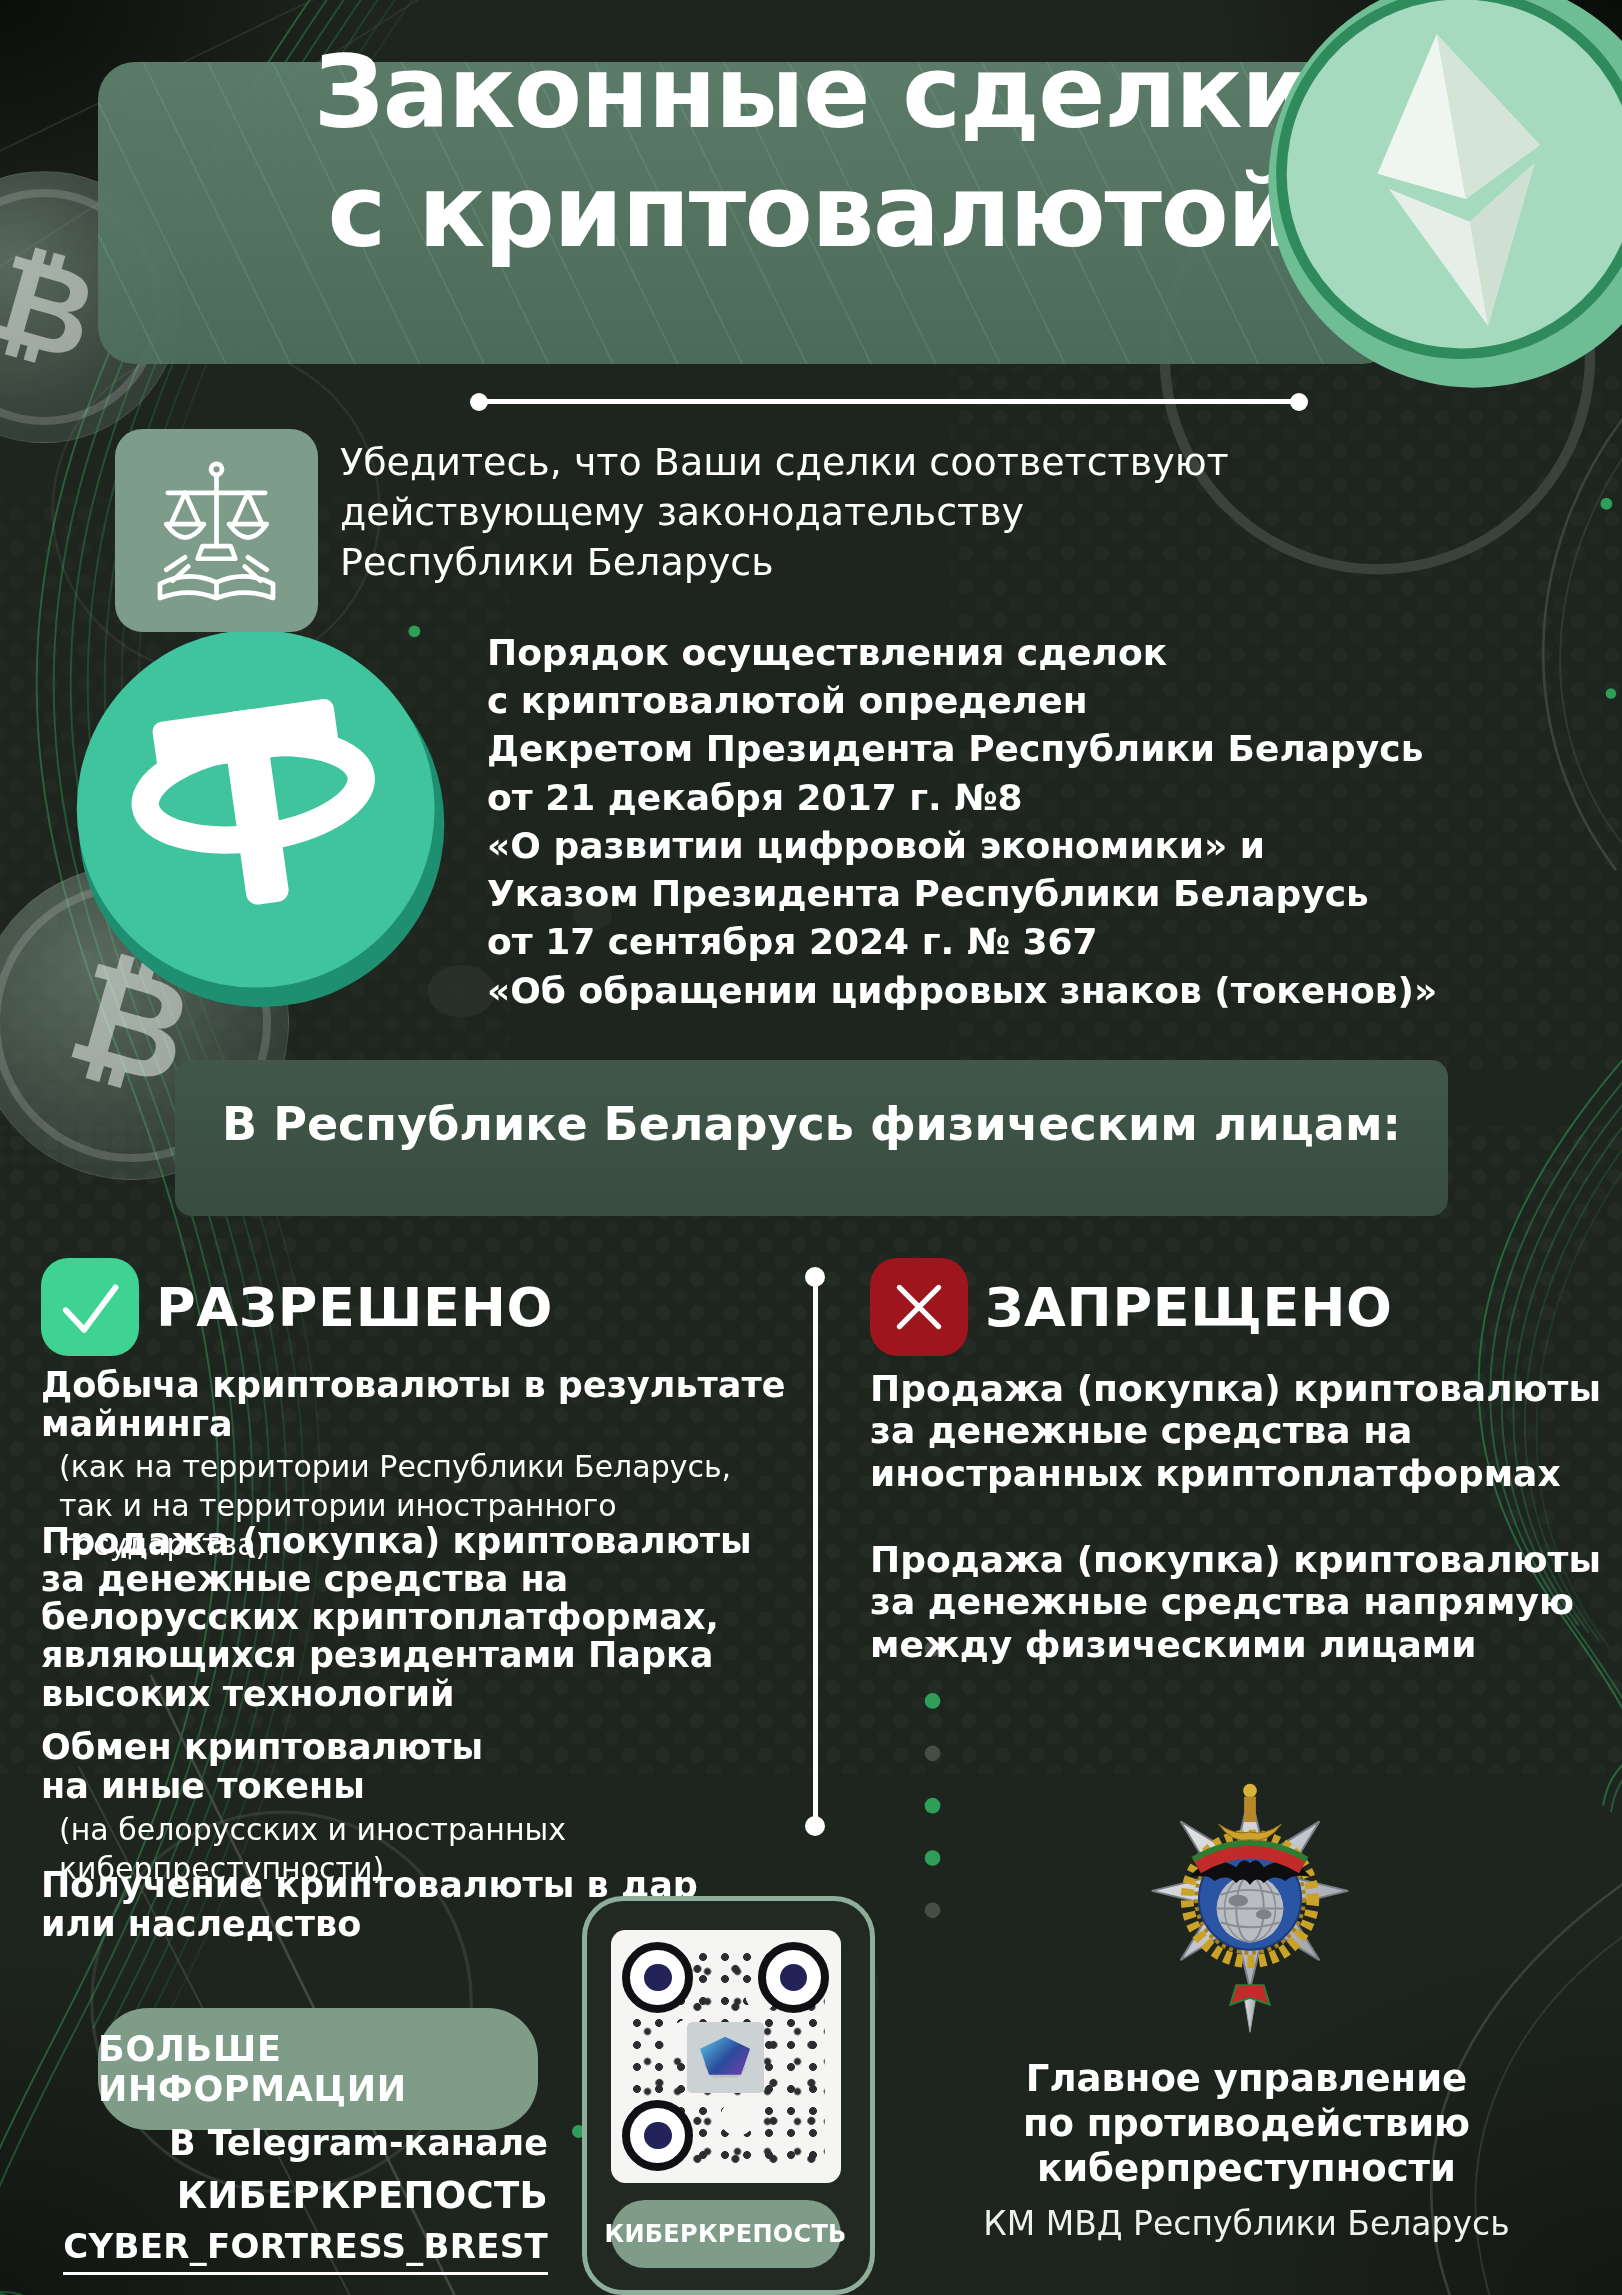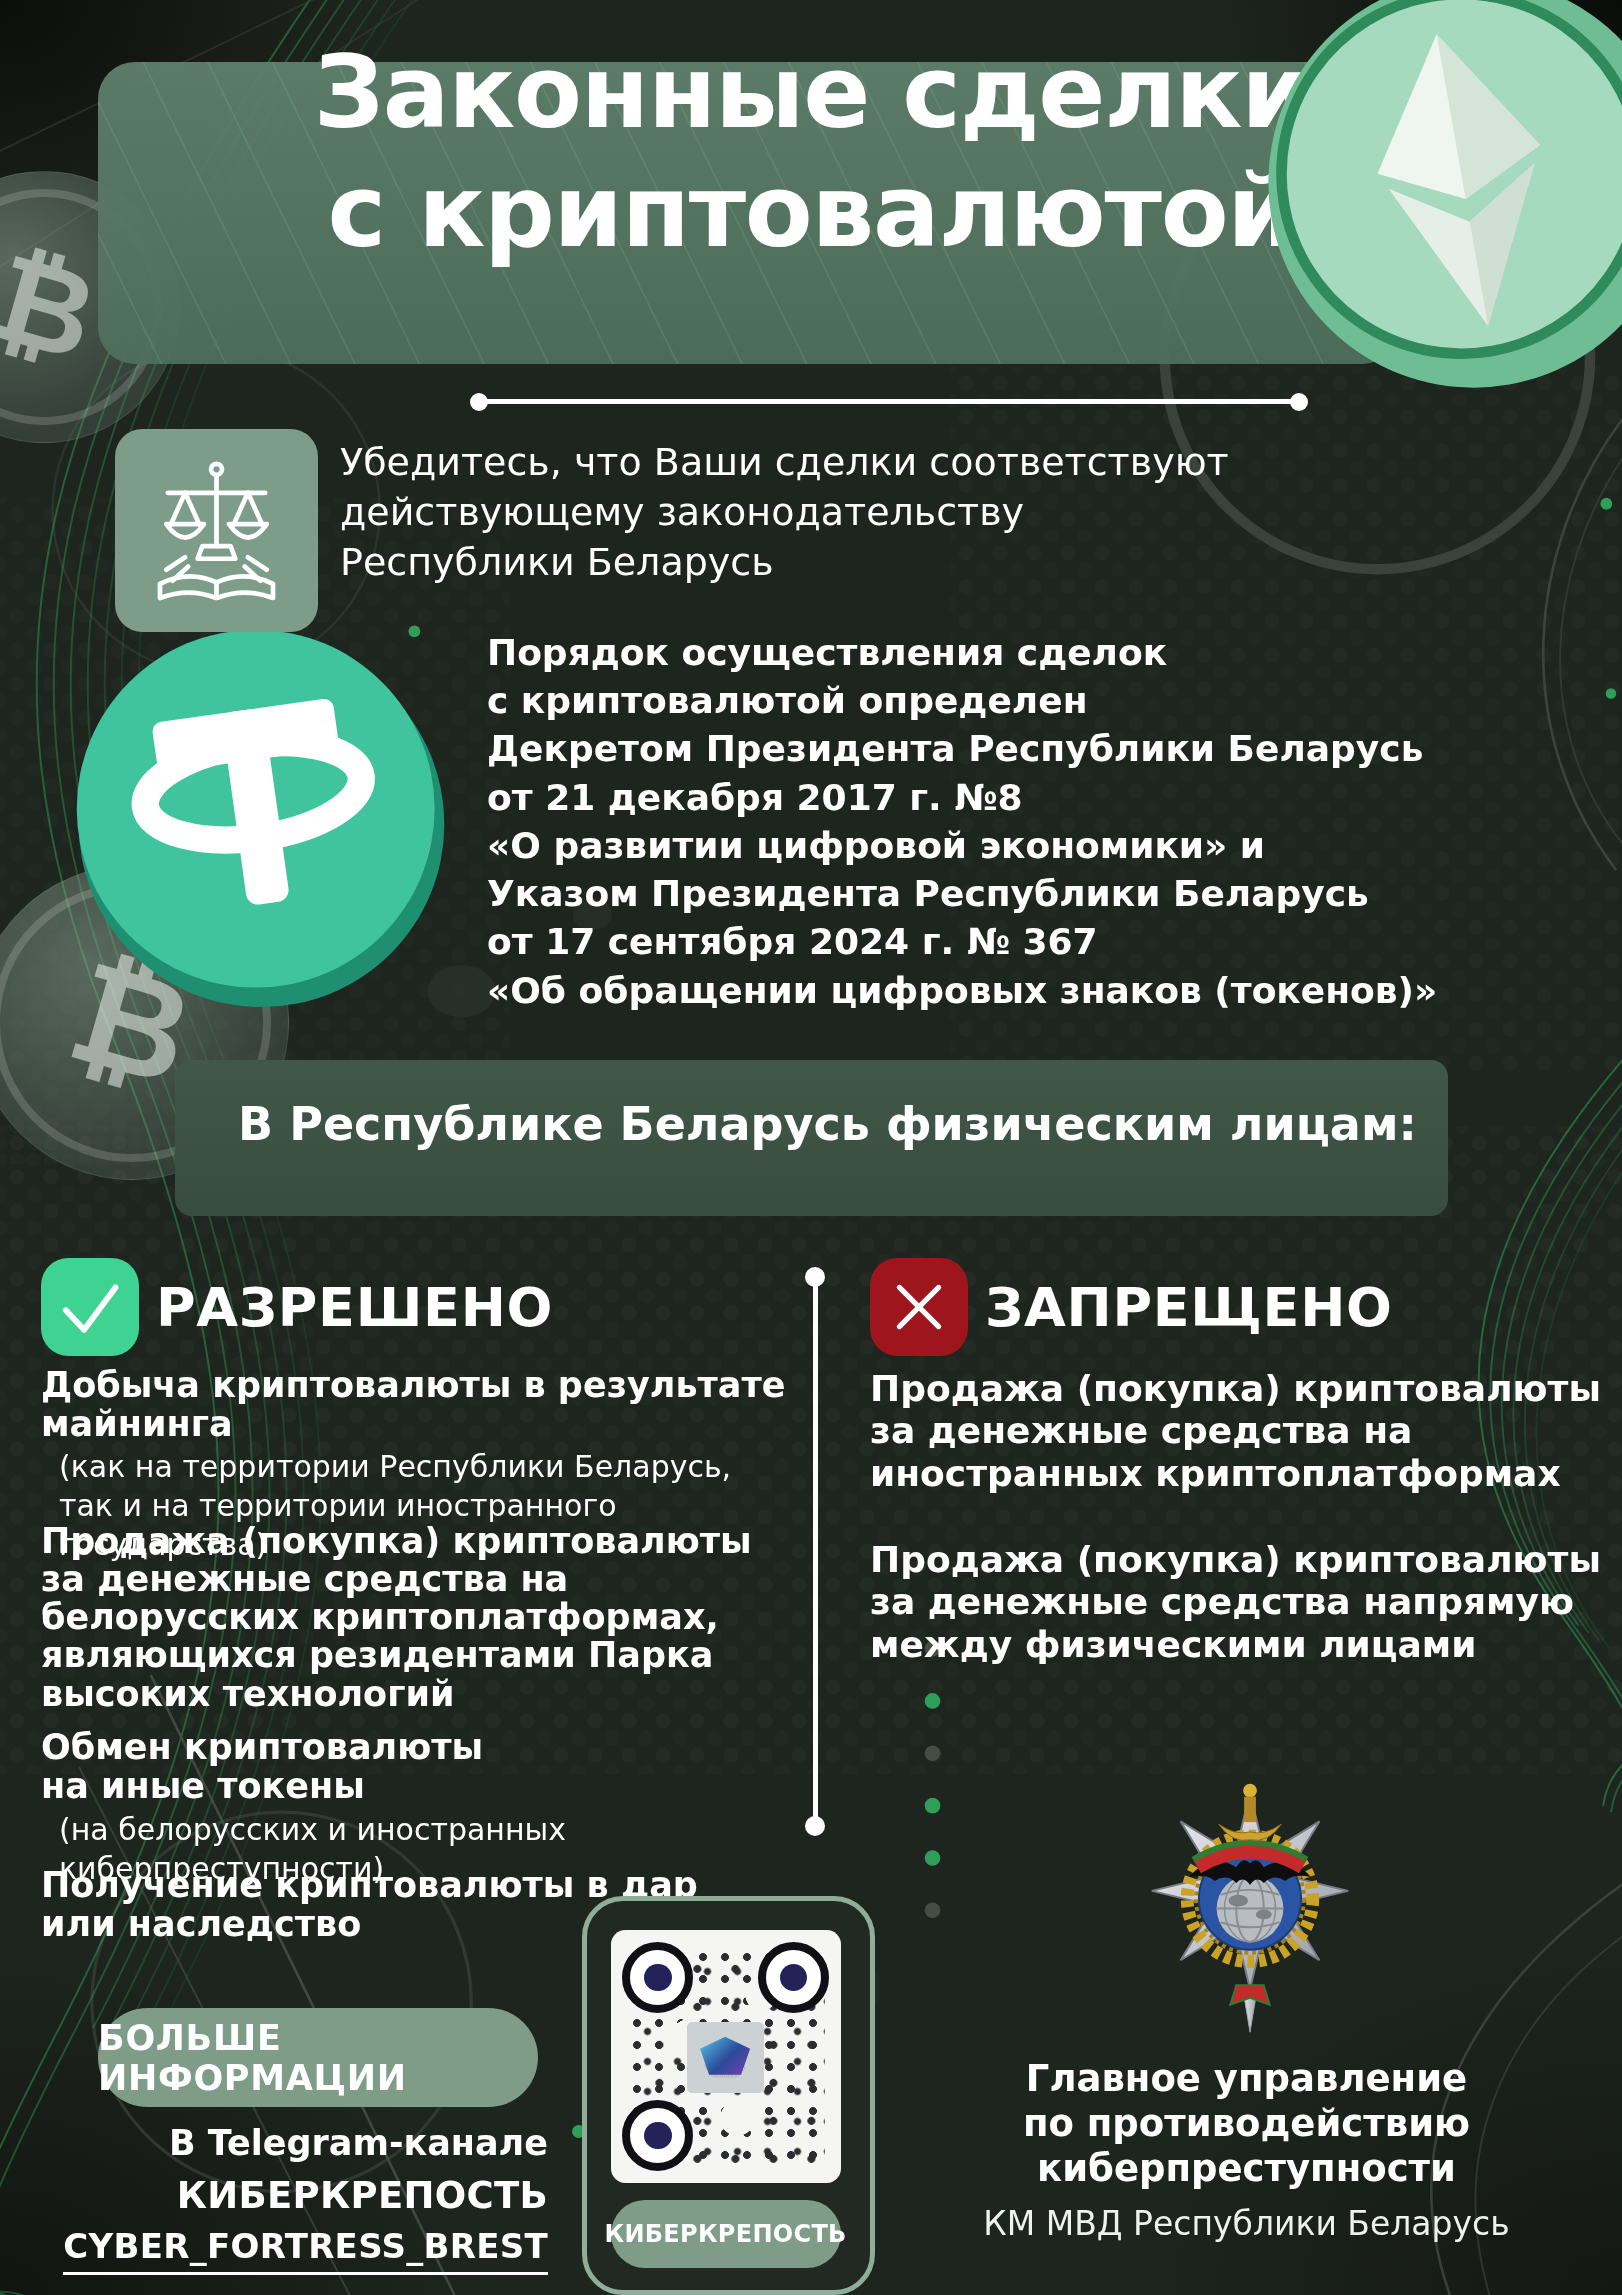--- a/index.html
+++ b/index.html
@@ -56,21 +56,21 @@
   .connector::before{left:-7.9px;} .connector::after{right:-7.9px;}
   .icon-tile{width:203px;height:203px;border-radius:27.5px;background:#7d9c89;z-index:8;
       display:flex;align-items:center;justify-content:center;}
   .scales-tile{left:115px;top:429px;}
   .intro-text{left:340px;top:437px;width:982px;font-size:38px;font-weight:normal;line-height:1.32;z-index:8;}
 
   .paragraph{left:487px;top:629px;width:1021px;font-size:36px;font-weight:bold;line-height:1.34;z-index:8;}
 
   .banner{left:175px;top:1060px;width:1273px;height:156px;border-radius:17px;z-index:6;
       background:linear-gradient(180deg,#41574a,#384d40);}
-  .banner span{position:absolute;left:16px;top:37px;width:100%;text-align:center;
+  .banner span{position:absolute;left:0;top:37px;width:100%;text-align:center;
       font-size:46px;font-weight:bold;}
 
   
   .col-header{display:flex;align-items:center;gap:17px;z-index:8;}
   .hdr-allowed{left:41px;top:1258px;}
   .hdr-forbidden{left:870px;top:1258px;}
   .badge{width:98px;height:98px;border-radius:27.5px;flex:0 0 auto;
       display:flex;align-items:center;justify-content:center;}
   .badge-check{background:#3ed393;}
   .badge-x{background:#9e151d;}
@@ -83,21 +83,21 @@
 
   .item{z-index:8;font-weight:bold;}
   .l-item{left:41px;width:746px;font-size:35px;line-height:1.1;}
   .l-note{left:59px;width:746px;font-size:30px;line-height:1.3;font-weight:normal;z-index:8;}
   .i1{top:1366px;} .n1{top:1447px;} .i2{top:1522px;line-height:1.09;}
   .i3{top:1728px;} .n3{top:1810px;} .i4{top:1866px;}
   .r-item{left:870px;width:733px;font-size:36px;line-height:1.18;}
   .f1{top:1368px;} .f2{top:1539px;}
 
   
-  .more-pill{left:98px;top:2008px;width:440px;height:99px;border-radius:50px;background:#7e9c88;
+  .more-pill{left:98px;top:2008px;width:440px;height:122px;border-radius:50px;background:#7e9c88;
       z-index:8;display:flex;align-items:center;justify-content:center;
       font-size:35px;font-weight:bold;letter-spacing:0.7px;}
   .tg-block{left:59px;top:2123px;width:489px;text-align:right;z-index:8;}
   .tg-line1{font-size:35px;font-weight:bold;margin-bottom:10.5px;}
   .tg-line2{font-size:37px;font-weight:bold;margin-bottom:9.2px;letter-spacing:0.3px;}
   .tg-handle{display:inline-block;font-size:34px;font-weight:bold;letter-spacing:0.3px;
       border-bottom:3.9px solid #fff;padding-bottom:6.5px;}
 
   
   .qr-frame{left:582px;top:1896px;width:283px;height:389px;border-radius:41px;background:#222822;

